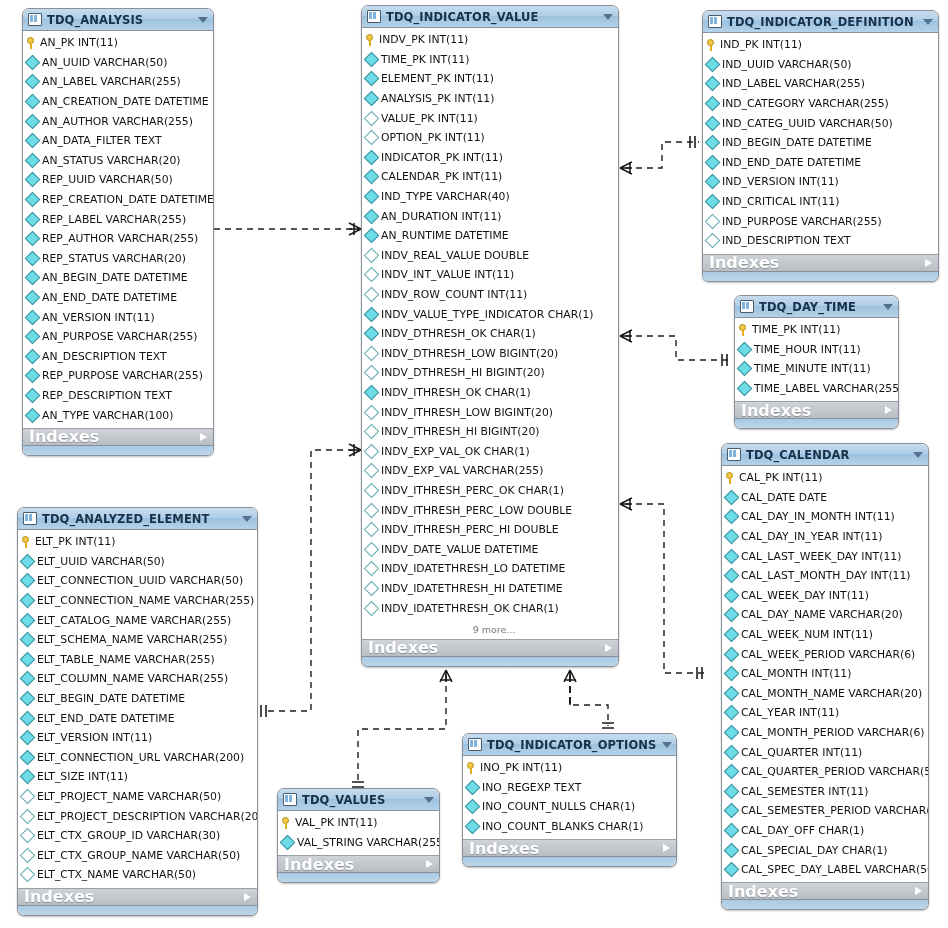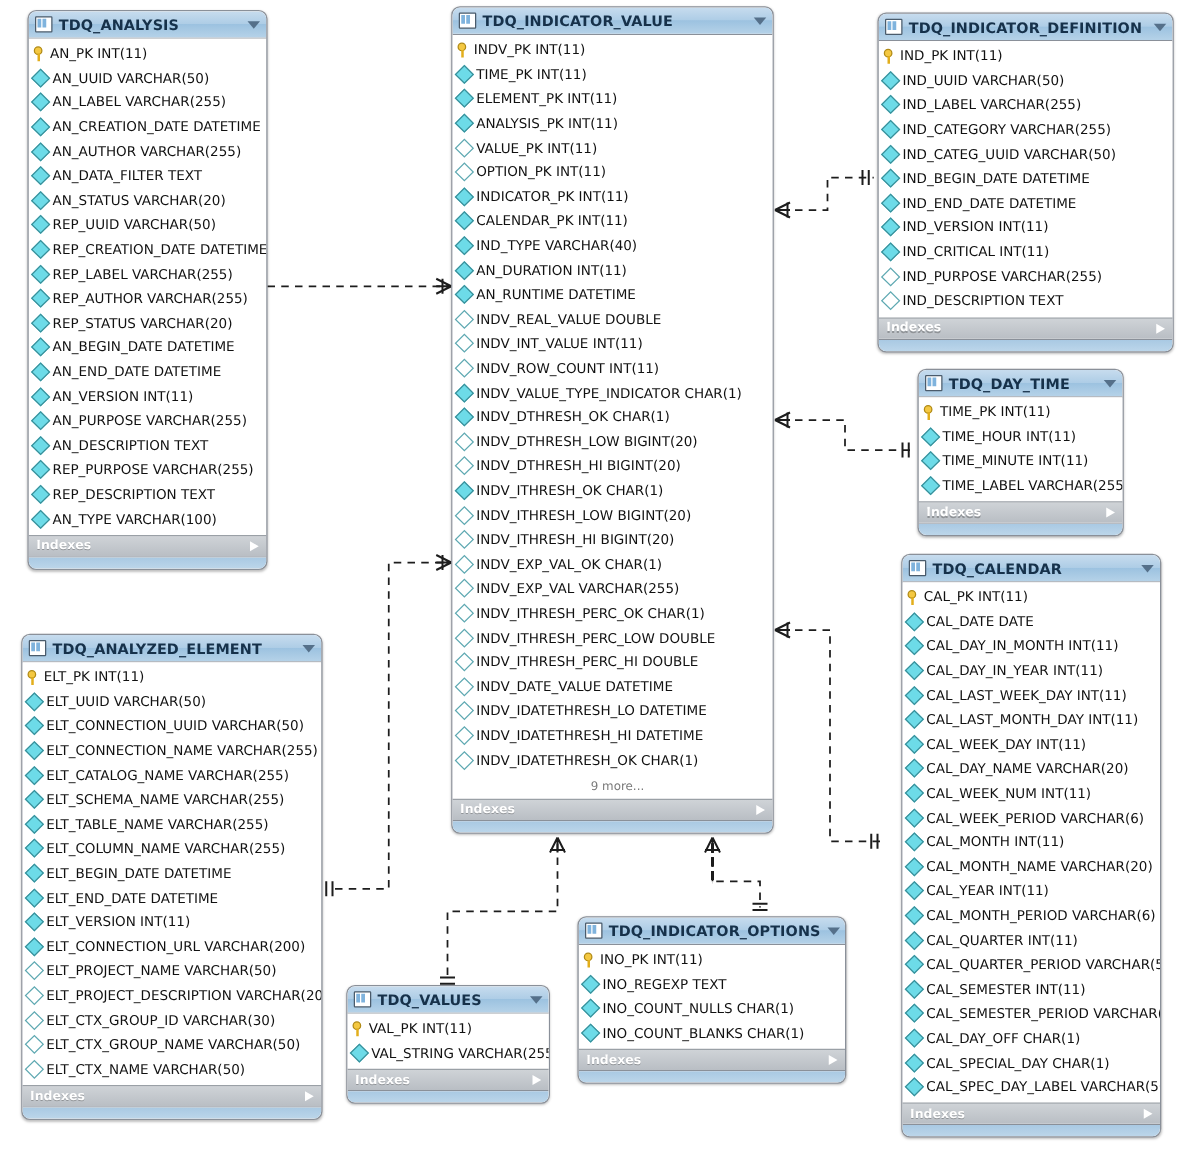--- a/index.html
+++ b/index.html
@@ -66,21 +66,21 @@
   
   .gl.d0{width:9px;height:9px;background:#ffffff;border:1px solid #5fa9b2;transform:rotate(45deg);}
   .more{
     text-align:center;font-size:9.5px;color:#7a7a7a;padding:3px 0 4px 8px;background:#fff;
   }
   .idx{
     height:16px;display:flex;align-items:center;justify-content:space-between;
     padding:0 6px 0 6px;
     background:linear-gradient(to bottom,#cfd3d7 0%,#b9bec4 100%);
     border-top:1px solid #9aa0a6;
-    font-size:10px;font-weight:bold;color:#ffffff;
+    font-size:16px;font-weight:bold;color:#ffffff;
     text-shadow:0 1px 0 rgba(0,0,0,.25);
   }
   .idx .tri{
     width:0;height:0;border-top:4.5px solid transparent;border-bottom:4.5px solid transparent;
     border-left:7px solid #ffffff;
   }
   .foot{
     height:9px;
     background:linear-gradient(to bottom,#a9c9e3 0%,#bcd6ea 100%);
     border-top:1px solid #8a9099;
@@ -647,20 +647,24 @@
           </div>
           <div class="col">
             <span class="gl d1"></span>
             <span>ELT_VERSION INT(11)</span>
           </div>
           <div class="col">
             <span class="gl d1"></span>
             <span>ELT_CONNECTION_URL VARCHAR(200)</span>
           </div>
           <div class="col">
+            <span class="gl d1"></span>
+            <span>ELT_SIZE INT(11)</span>
+          </div>
+          <div class="col">
             <span class="gl d0"></span>
             <span>ELT_PROJECT_NAME VARCHAR(50)</span>
           </div>
           <div class="col">
             <span class="gl d0"></span>
             <span>ELT_PROJECT_DESCRIPTION VARCHAR(200)</span>
           </div>
           <div class="col">
             <span class="gl d0"></span>
             <span>ELT_CTX_GROUP_ID VARCHAR(30)</span>

